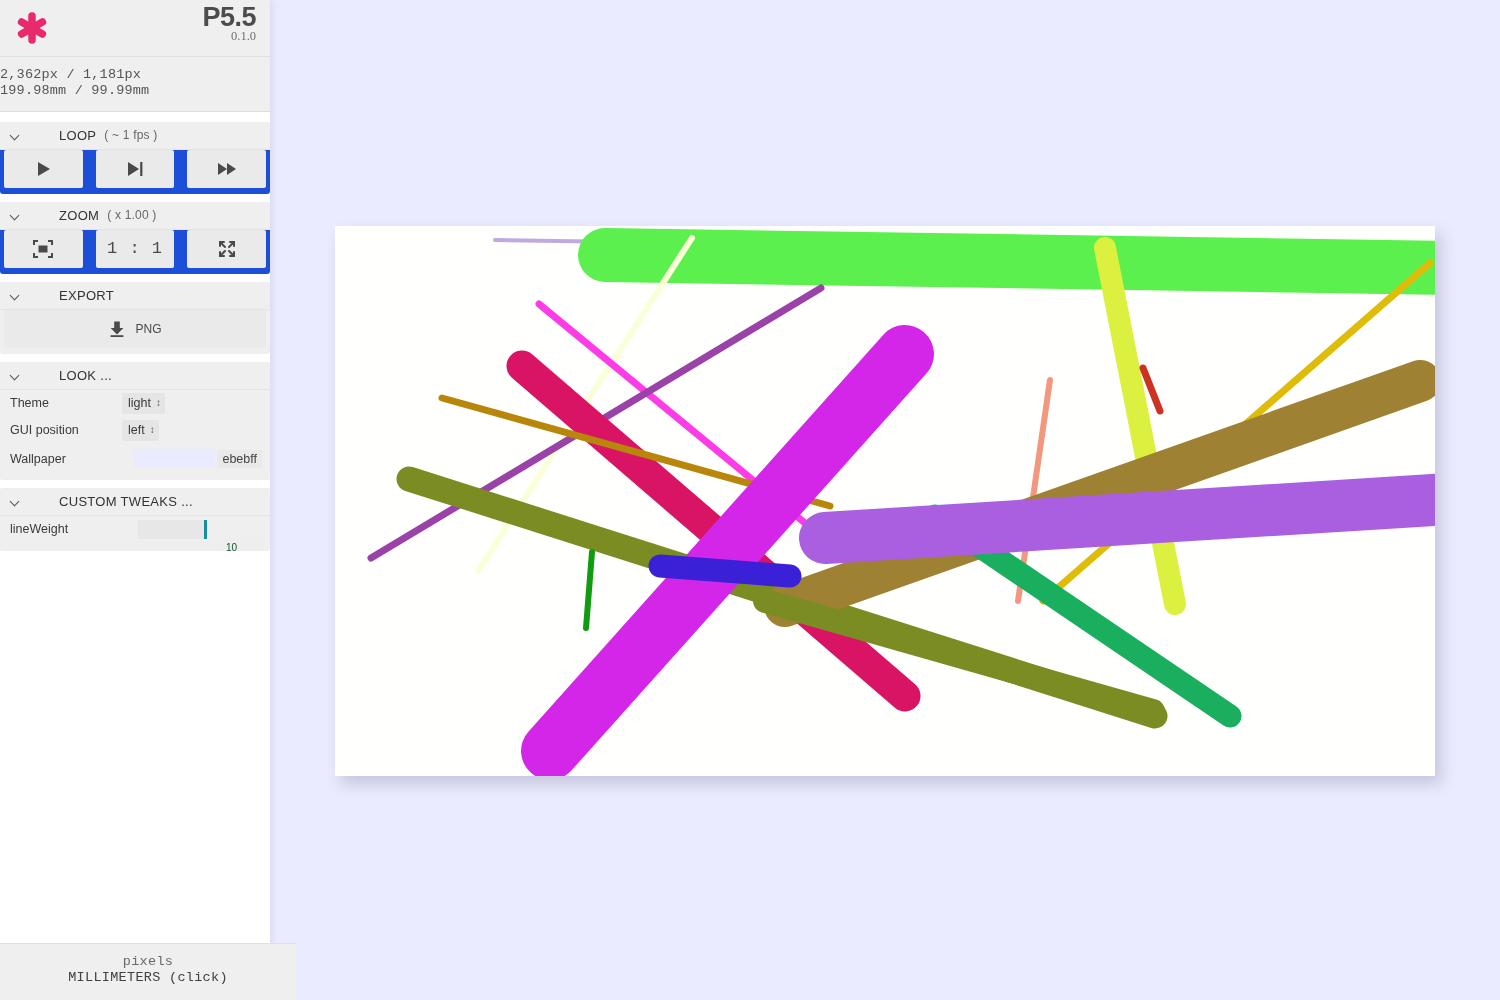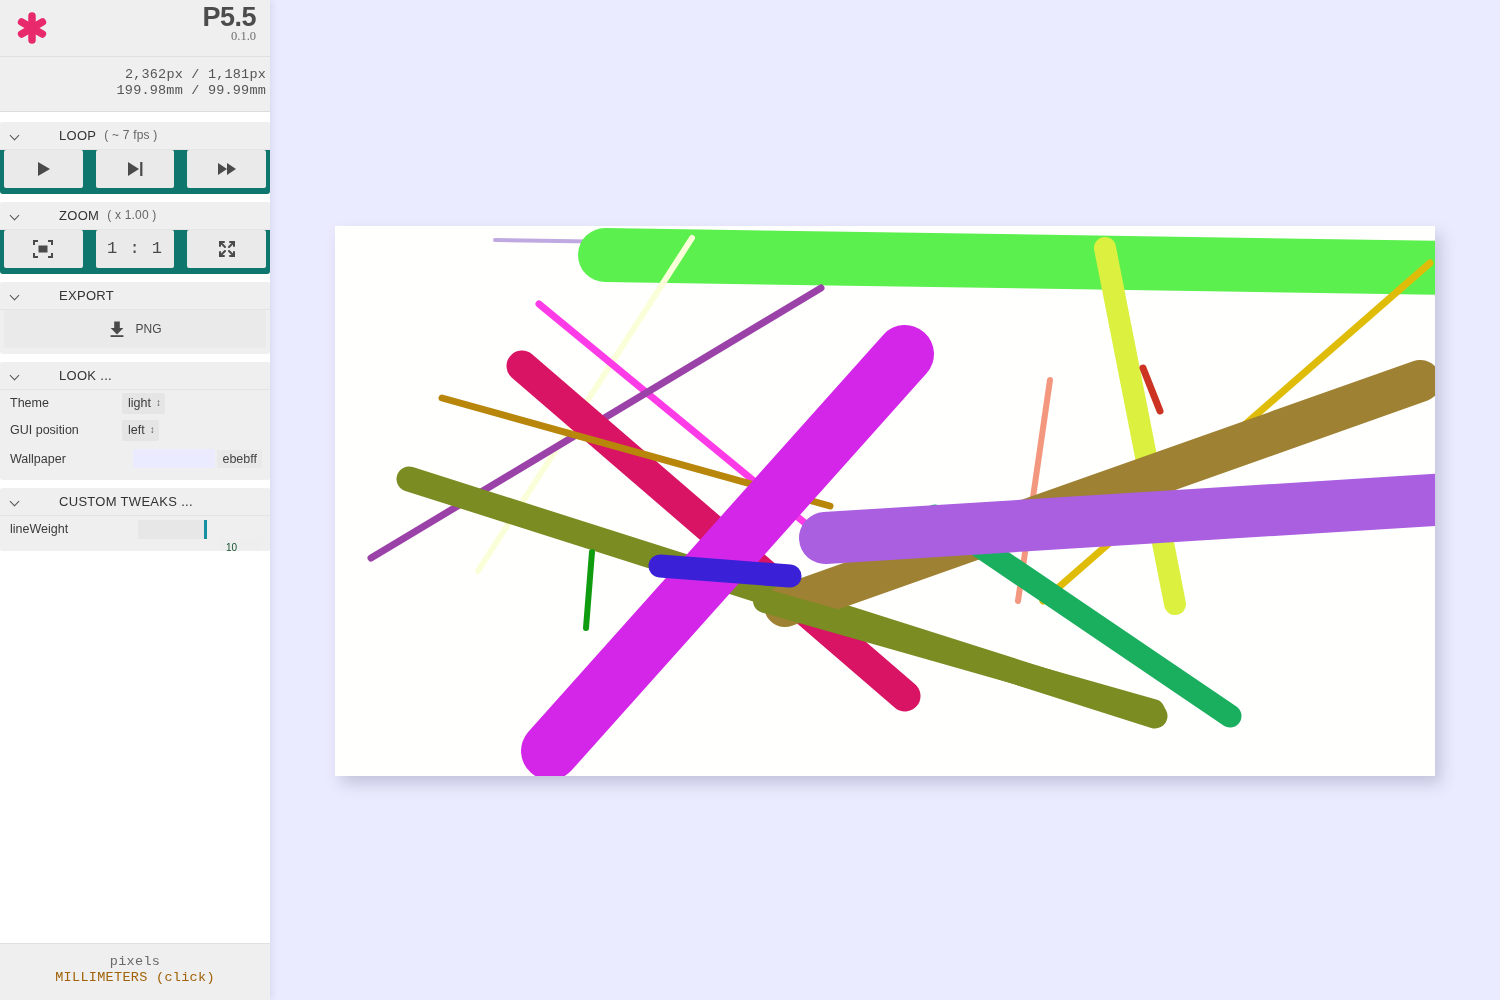--- a/index.html
+++ b/index.html
@@ -60,21 +60,21 @@
     font-size: 12.5px;
     color: #707070;
     font-family: Liberation Serif, serif;
     line-height: 1;
   }
 
   
   .dims-block {
     background: #efefef;
     padding: 10px 4px 12px 0;
-    text-align: right;
+    text-align: left;
     border-bottom: 1px solid #dcdcdc;
     margin-bottom: 10px;
   }
   .dims-line {
     font-family: "Liberation Mono", monospace;
     font-size: 13.5px;
     color: #555;
     line-height: 1.18;
     letter-spacing: 0.2px;
   }
@@ -109,21 +109,21 @@
   }
   .sec-title { font-size: 13px; color: #333; letter-spacing: 0.3px; margin-left: 32px; }
   .sec-sub {
     margin-left: 8px;
     font-size: 12px;
     color: #666;
     letter-spacing: 0.2px;
   }
 
   
-  .btn-row { display: flex; gap: 13px; padding: 2px; background: #0f766e; }
+  .btn-row { display: flex; gap: 13px; padding: 2px; background: #1d4ed8; }
   .gbtn {
     flex: 1;
     height: 38px;
     background: #eaeaea;
     border: none;
     border-radius: 2px;
     display: flex;
     align-items: center;
     justify-content: center;
     cursor: pointer;
@@ -222,35 +222,35 @@
     cursor: text;
     margin-top: 36px;
   }
 
   .pad-sides { padding: 0 4px 6px 4px; }
 
   
   .units-block {
     position: absolute;
     left: 0; bottom: 0;
-    width: 270px;
+    width: 296px;
     background: #efefef;
     border-top: 1px solid #e0e0e0;
     padding: 10px 0 14px 0;
     text-align: center;
     cursor: pointer;
   }
   .units-line {
     font-family: "Liberation Mono", monospace;
     font-size: 13.5px;
     color: #6a6a6a;
     line-height: 1.2;
     letter-spacing: 0.3px;
   }
-  .units-active { color: #a16207; }
+  .units-active { color: #404040; }
 
   
   #stage {
     position: absolute;
     left: 335px; top: 226px;
     width: 1100px; height: 550px;
     background: #fffffe;
     box-shadow: 6px 8px 14px rgba(70,70,110,0.23);
   }
   #sketch { display: block; width: 1100px; height: 550px; }
@@ -276,21 +276,21 @@
 
   <div class="dims-block">
     <div class="dims-line">2,362px / 1,181px</div>
     <div class="dims-line">199.98mm / 99.99mm</div>
   </div>
 
   <div class="panel">
     <div class="sec-head">
       <span class="chev"></span>
       <span class="sec-title">LOOP</span>
-      <span class="sec-sub">( ~ 7 fps )</span>
+      <span class="sec-sub">( ~ 1 fps )</span>
     </div>
     <div class="btn-row pad-sides">
       <button class="gbtn">
         <svg width="20" height="20" viewBox="0 0 20 20">
             <polygon points="5,3 17,10 5,17" fill="#4a4a4a"></polygon>
           </svg>
       </button>
       <button class="gbtn">
         <svg width="20" height="20" viewBox="0 0 20 20">
           <polygon points="3,3 14,10 3,17" fill="#4a4a4a"></polygon>

